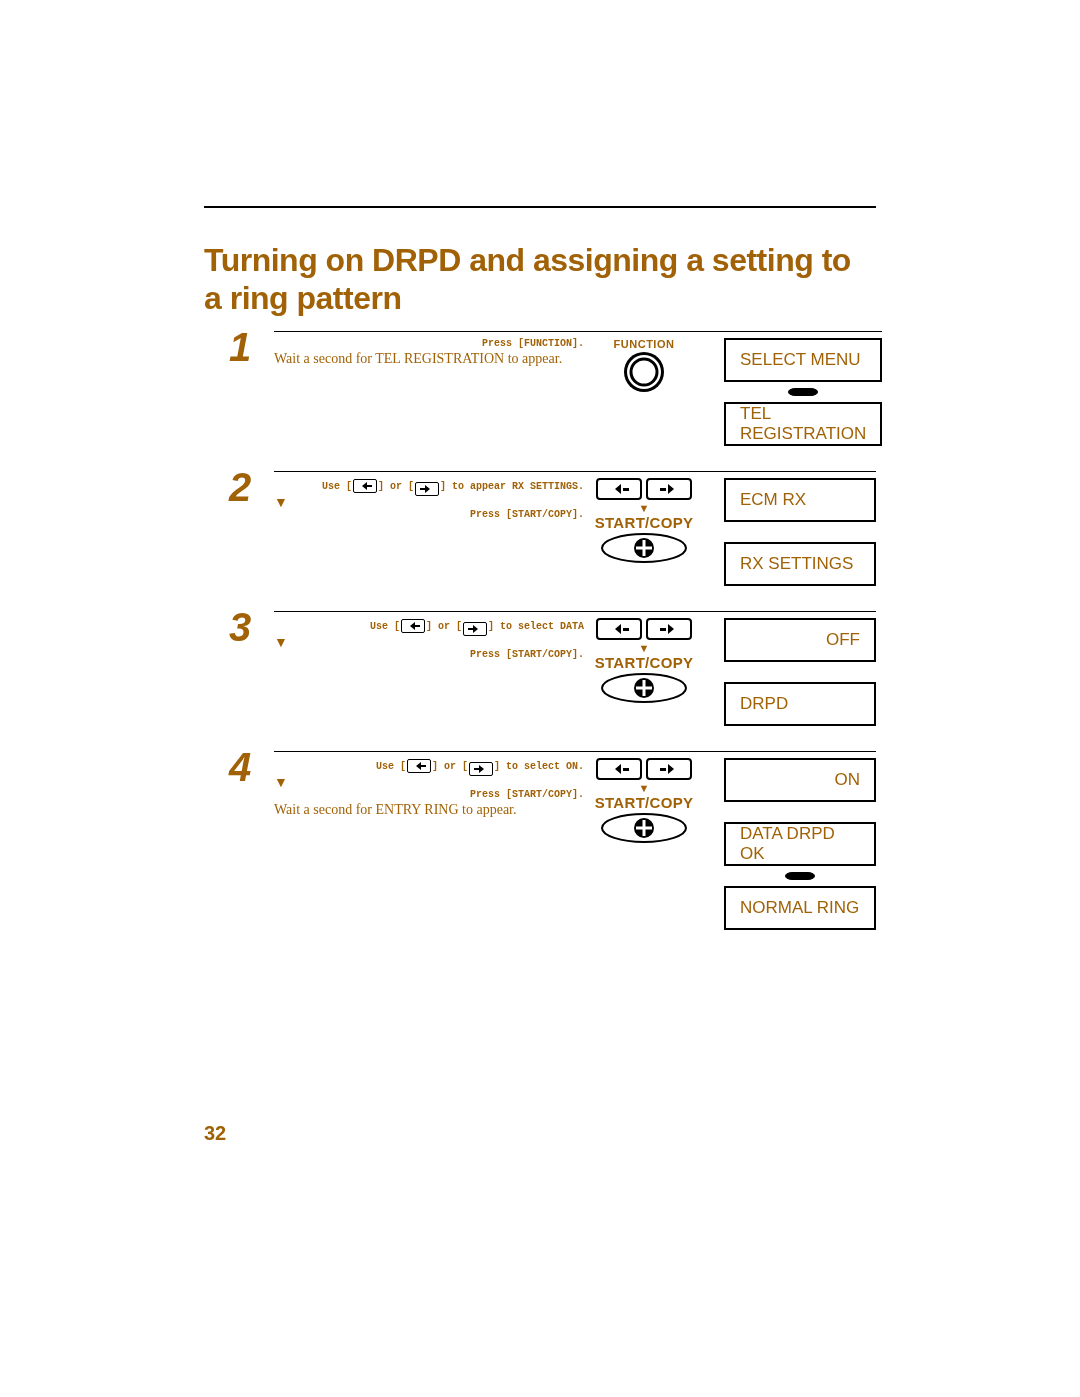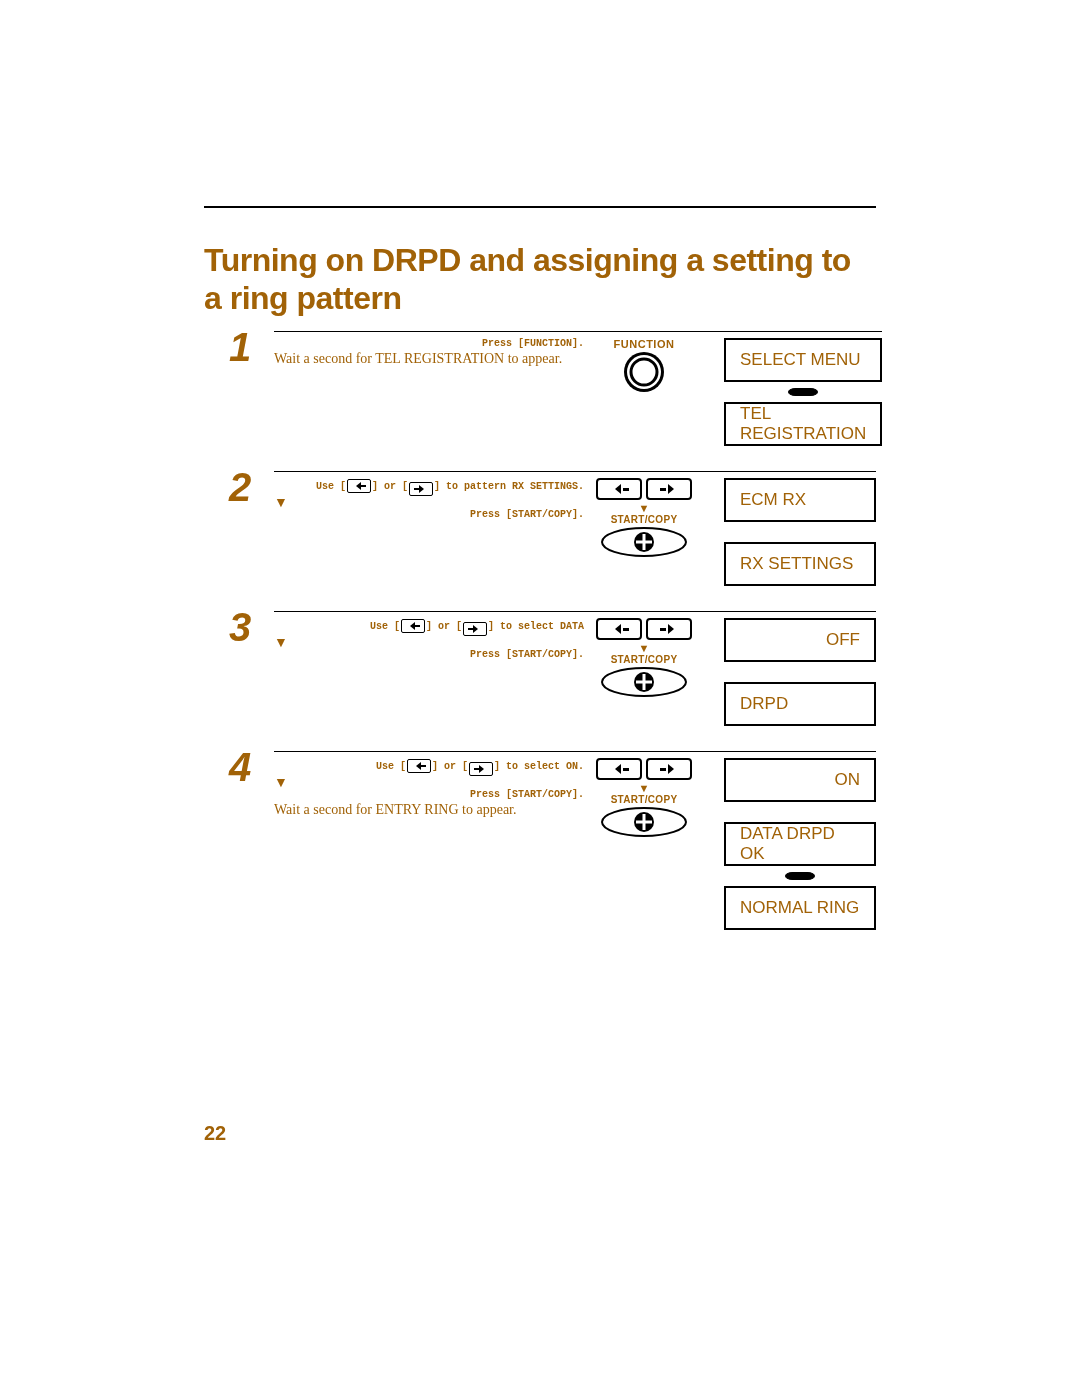--- a/index.html
+++ b/index.html
@@ -37,21 +37,21 @@
   
   .arrow-row { display:flex; gap:4px; }
   .arrow-key { width:42px; height:18px; border:2px solid #000; border-radius:4px;
     display:flex; align-items:center; justify-content:center; background:#fff;}
   .arrow-key.left::before { content:""; border:5px solid transparent; border-right:6px solid #000; margin-right:2px; }
   .arrow-key.left::after { content:""; width:6px; height:3px; background:#000; }
   .arrow-key.right::before { content:""; width:6px; height:3px; background:#000; }
   .arrow-key.right::after { content:""; border:5px solid transparent; border-left:6px solid #000; margin-left:2px;}
 
   .tri-small { font-size:11px; line-height:1; margin-top:3px; }
-  .sc-label { font-family: Arial, sans-serif; font-weight:700; font-size:10px; letter-spacing:0.3px; margin-top:0px;}
+  .sc-label { font-family: Arial, sans-serif; font-weight:700; font-size:15px; letter-spacing:0.3px; margin-top:0px;}
   .eye-btn { width:86px; height:30px; margin-top:2px; position:relative; }
   .eye-btn svg { width:86px; height:30px; display:block; }
 
   
   .dbox { border:2px solid #000; height:40px; display:flex; align-items:center;
     padding:0 14px; font-family: Arial, Helvetica, sans-serif; font-size:17px; }
   .dbox.right { justify-content:flex-end; }
   .between-icon { display:flex; justify-content:center; margin:-14px 0 -14px 0; }
   .tape-shape { width:28px; height:6px; border:1px solid #000; border-radius:50% / 100%; background:#000; }
 
@@ -109,21 +109,21 @@
     </div>
 
     <div class="step">
       <div class="step-head">
         <div class="step-num">2</div>
         <div class="step-body">
           <div class="step-rule"></div>
           <div class="step-text-block">
             <div class="instr-col">
               <div class="bold">
-                <span>Use [</span><span class="g l"></span><span>] or [</span><span class="g r"></span><span>] to pattern RX SETTINGS.</span>
+                <span>Use [</span><span class="g l"></span><span>] or [</span><span class="g r"></span><span>] to appear RX SETTINGS.</span>
               </div>
               <div class="down-tri">▼</div>
               <div class="bold">Press [START/COPY].</div>
             </div>
             <div class="ctrl-col">
               <div class="arrow-row">
                 <div class="arrow-key left"></div>
                 <div class="arrow-key right"></div>
               </div>
               <div class="tri-small">▼</div>
@@ -219,14 +219,14 @@
                 </div>
               <div class="dbox">NORMAL RING</div>
             </div>
           </div>
         </div>
       </div>
     </div>
 
   </div>
 
-  <div class="pagenum">22</div>
+  <div class="pagenum">32</div>
 </div>
 
 </body></html>

